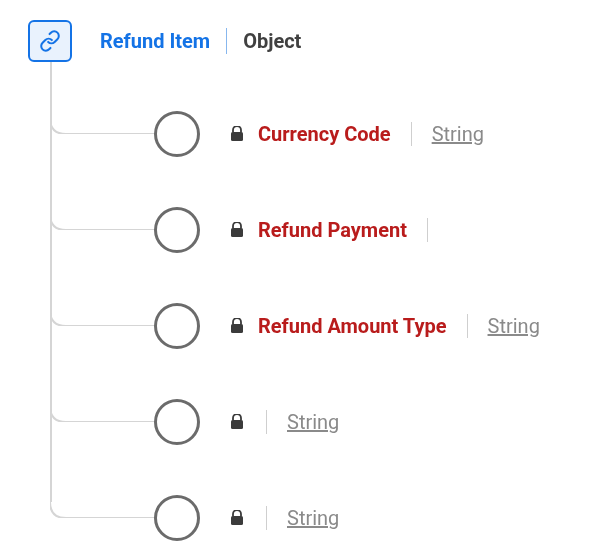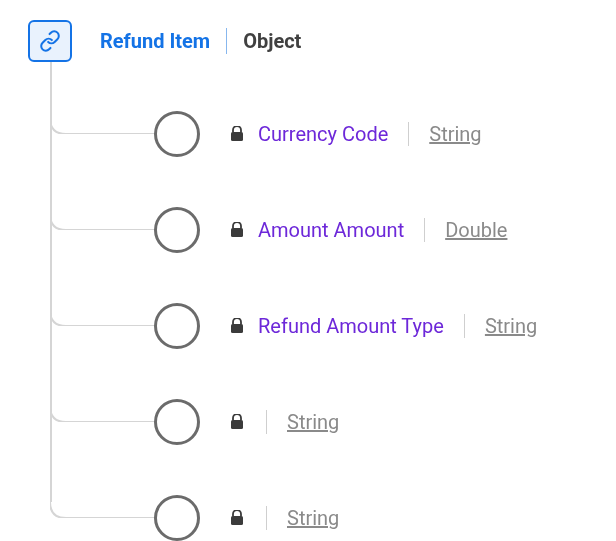--- a/index.html
+++ b/index.html
@@ -102,22 +102,22 @@
       gap: 12px;
     }
     .lock-icon-wrap {
       display: flex;
       align-items: center;
       justify-content: center;
       width: 18px;
       height: 18px;
     }
     .field-name {
-      color: #6d28d9;
-      font-weight: 400;
+      color: #b91c1c;
+      font-weight: 700;
       font-size: 20px;
     }
     .v-sep-gray {
       width: 1px;
       height: 24px;
       background: #CFCFCF;
       margin-left: 8px;
       margin-right: 8px;
     }
     .field-type {
@@ -176,23 +176,22 @@
           </svg>
       </div>
       <div class="node-circle"></div>
       <div class="node-content">
         <span class="lock-icon-wrap">
           <svg width="14" height="16" viewBox="0 0 14 16">
               <path d="M3 6 V4 a4 4 0 0 1 8 0 V6" stroke="#3b3b3b" stroke-width="1.8" fill="none"></path>
               <rect x="1" y="6" width="12" height="9" rx="1.5" fill="#3b3b3b"></rect>
             </svg>
         </span>
-        <span class="field-name">Amount Amount</span>
-        <span class="v-sep-gray"></span>
-        <span class="field-type">Double</span>
+        <span class="field-name">Refund Payment</span>
+        <span class="v-sep-gray"></span>
       </div>
     </div>
 
     <div class="child-row">
       <div class="connector">
         <svg viewBox="0 0 108 50">
             <path d="M0 0 L0 34 Q0 50 16 50 L108 50" stroke="#D5D5D5" stroke-width="2" fill="none"></path>
           </svg>
       </div>
       <div class="node-circle"></div>

